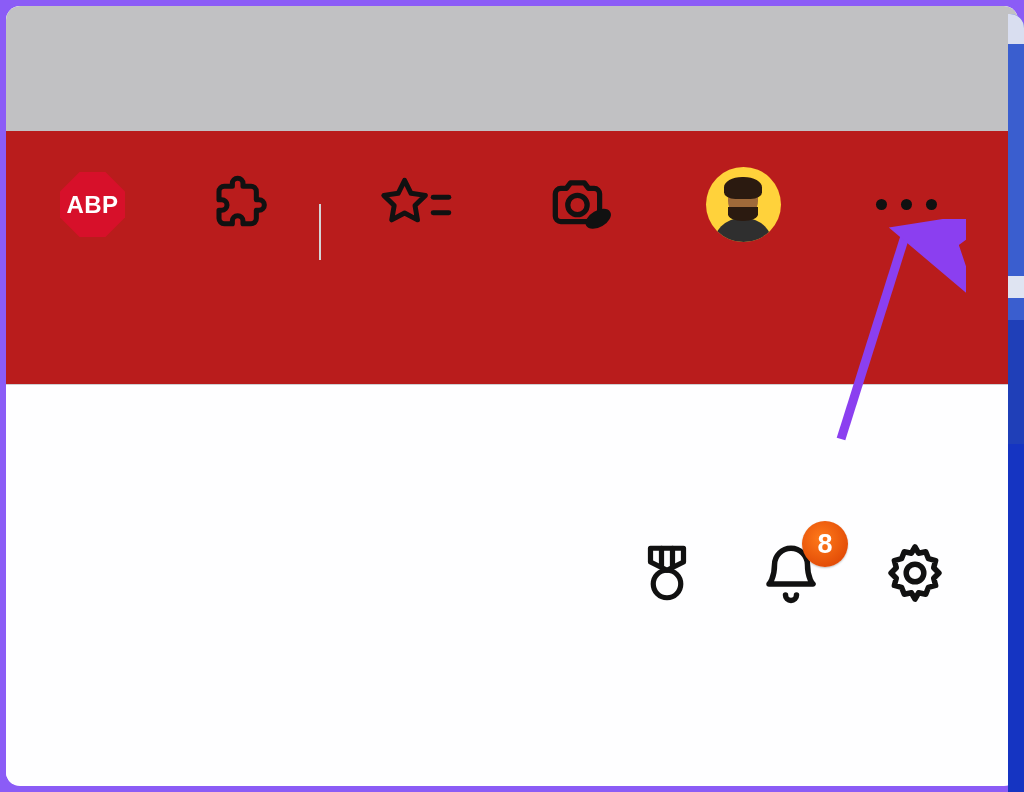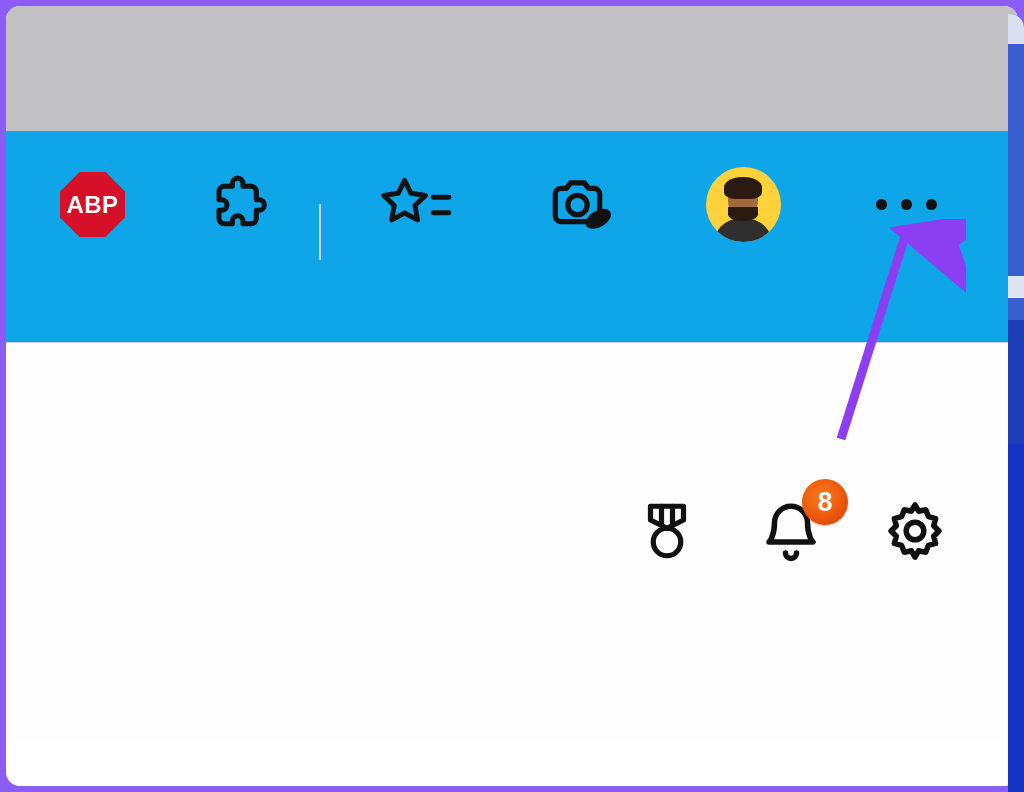--- a/index.html
+++ b/index.html
@@ -28,22 +28,22 @@
     }
 
     .tab-strip {
       height: 125px;
       background: #c1c1c3;
       border-top-left-radius: 14px;
       border-top-right-radius: 14px;
     }
 
     .toolbar-region {
-      background: #0ea5e9;
-      height: 212px;
+      background: #b91c1c;
+      height: 254px;
       position: relative;
       border-bottom: 1px solid #cfcfd2;
     }
 
     .toolbar-row {
       position: absolute;
       top: 31px;
       left: 0;
       right: 0;
       height: 85px;

